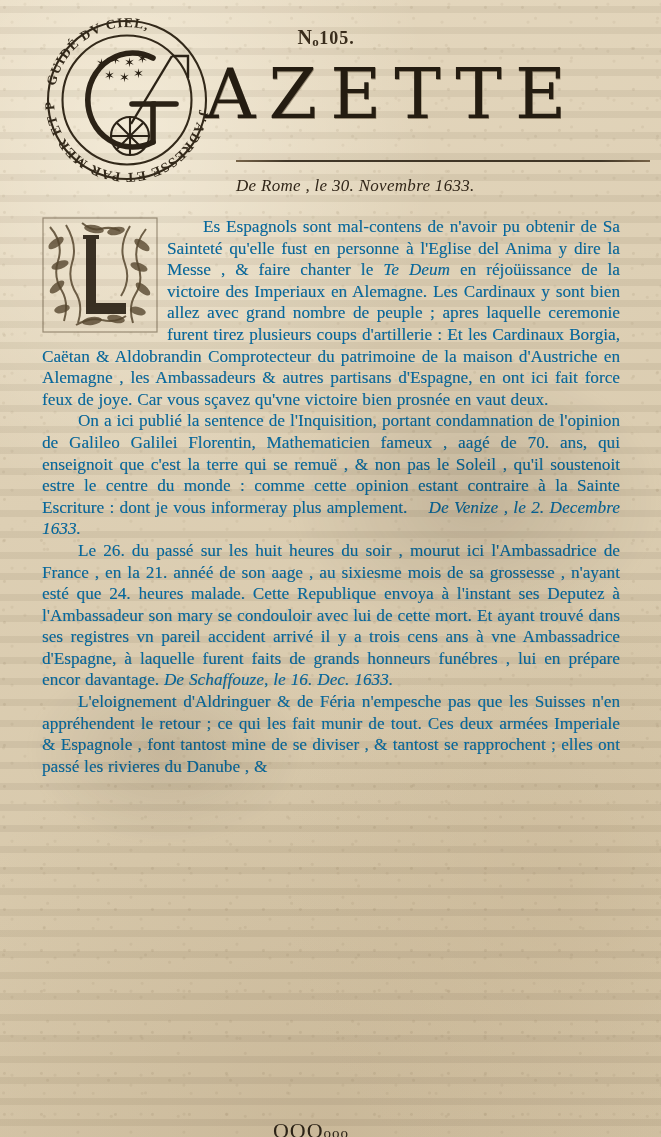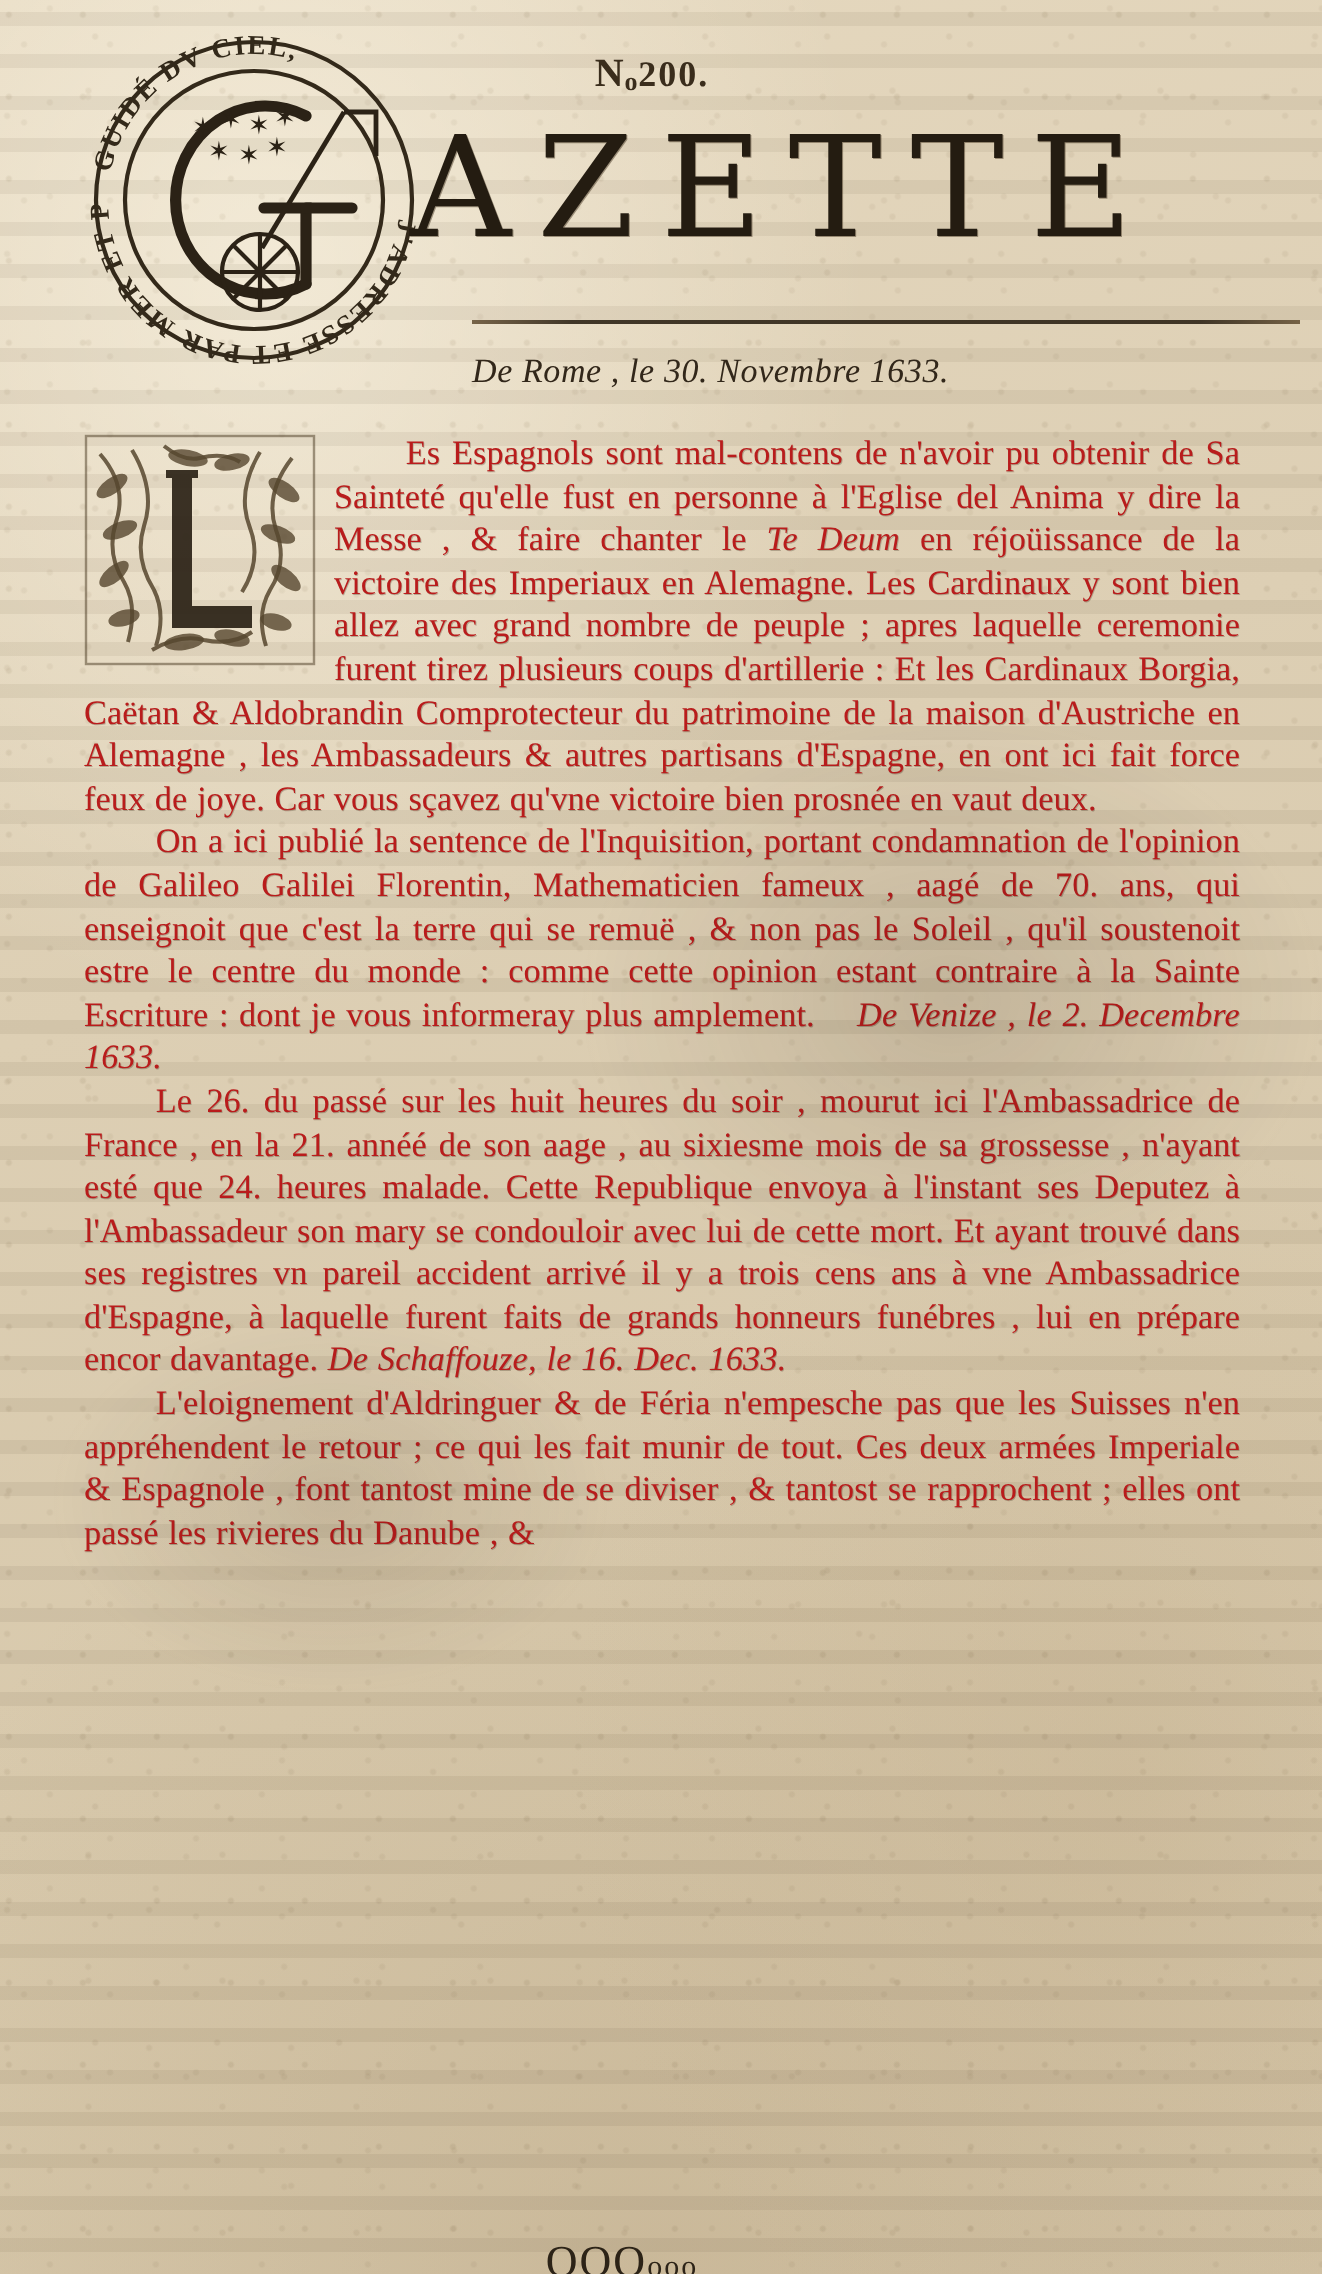--- a/index.html
+++ b/index.html
@@ -76,21 +76,21 @@
     font-style:italic;font-size:17px;color:#32271a;letter-spacing:.3px;
   }
 
   
   .roundel{position:absolute;left:36px;top:12px;width:182px;height:176px;}
   .roundel svg{width:100%;height:100%;display:block;}
 
   
   .body{
     position:absolute;left:42px;top:216px;width:578px;
-    font-size:17.1px;line-height:21.6px;color:#b91c1c;
+    font-size:17.1px;line-height:21.6px;color:#0369a1;
     text-align:justify;letter-spacing:.05px;
     word-spacing:.5px;
     text-shadow:.4px .3px 0 rgba(70,54,32,.30);
   }
   .body p{margin:0;text-indent:2.1em;}
   .initial-wrap{position:relative;}
   .dropcap{
     float:left;width:116px;height:116px;margin:1px 9px 0 0;shape-outside:margin-box;
   }
   .dropcap svg{width:100%;height:100%;display:block;}
@@ -160,21 +160,21 @@
       </g>
 
       <g stroke="#2b2216" fill="none" stroke-width="2.1">
         <circle cx="94" cy="124" r="19"></circle>
         <path d="M94,105 L94,143 M75,124 L113,124 M81,111 Q94,124 107,137 M107,111 Q94,124 81,137"></path>
       </g>
     </svg>
   </div>
 
   <div class="issue">
-    <span>N</span><sub>o</sub><span class="num">200.</span>
+    <span>N</span><sub>o</sub><span class="num">105.</span>
   </div>
 
   <div class="gazette">AZETTE</div>
 
   <div class="rule"></div>
 
   <div class="dateline-top">De Rome , le 30. Novembre 1633.</div>
 
   <div class="body">
 

